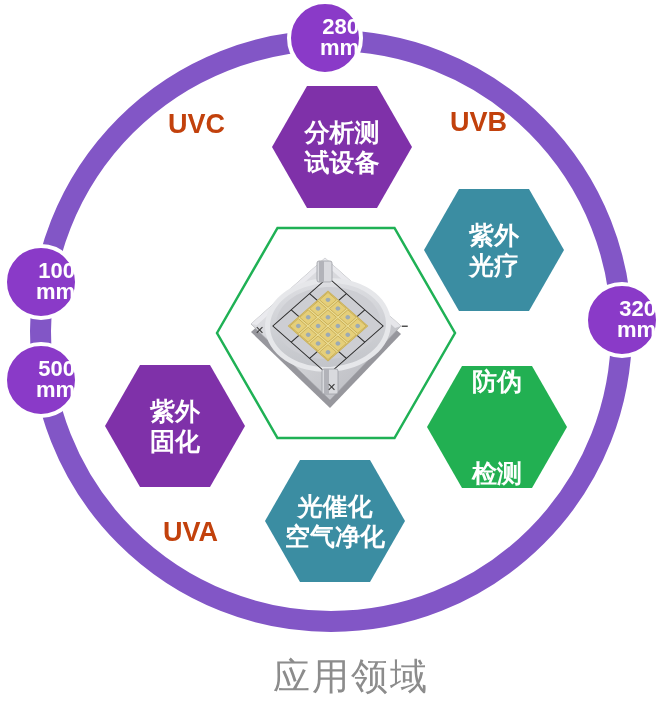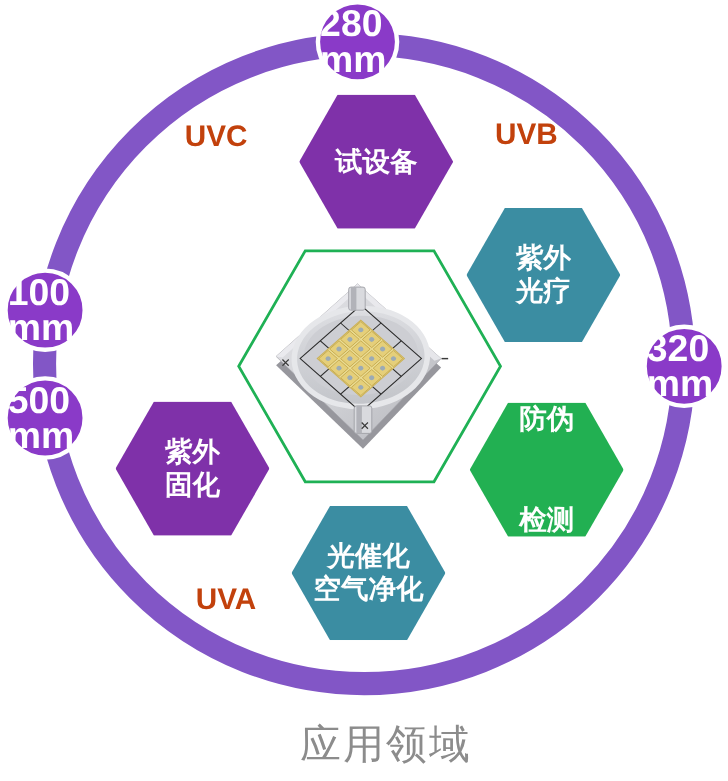--- a/index.html
+++ b/index.html
@@ -9,35 +9,35 @@
   }
   
   .ring{
     position:absolute;left:30px;top:30px;width:602px;height:602px;
     border:21px solid var(--c-ring,#8256c6);border-radius:50%;box-sizing:border-box;
   }
   
   .badge{
     position:absolute;width:76px;height:76px;border-radius:50%;
     background:var(--c-badge,#8a3ac8);border:4px solid #fff;box-sizing:border-box;
-    color:#fff;font-weight:700;font-size:34px;line-height:0.95;
-    display:flex;flex-direction:column;align-items:flex-start;justify-content:center;
+    color:#fff;font-weight:700;font-size:22px;line-height:0.95;
+    display:flex;flex-direction:column;align-items:flex-end;justify-content:center;
     text-align:center;z-index:3;
   }
   .badge-top{left:287px;top:0px;}
   .badge-left-upper{left:3px;top:244px;}
   .badge-left-lower{left:3px;top:342px;}
-  .badge-right{left:584px;top:295px;}
+  .badge-right{left:584px;top:282px;}
   
   .band-label{
     position:absolute;font-weight:700;font-size:27px;color:#c2410c;z-index:2;
   }
   .band-uvc{left:168px;top:109px;}
   .band-uvb{left:450px;top:107px;}
-  .band-uva{left:163px;top:530px;margin-left:15px;}
+  .band-uva{left:163px;top:517px;}
   
   .hex{
     position:absolute;width:140px;height:122px;z-index:2;
     clip-path:polygon(0 50%,25% 0,75% 0,100% 50%,75% 100%,25% 100%);
     display:flex;flex-direction:column;align-items:center;justify-content:center;
     color:#fff;font-weight:700;font-size:25px;line-height:1.22;text-align:center;
   }
   .hex-purple{background:var(--c-purple-hex,#7f31a9);}
   .hex-green{background:var(--c-green-hex,#22b052);}
   .hex-teal{background:var(--c-teal-hex,#3b8da2);}
@@ -79,20 +79,21 @@
   <div class="badge badge-right">
     <span>320</span>
     <span>mm</span>
   </div>
 
   <div class="band-label band-uvc">UVC</div>
   <div class="band-label band-uvb">UVB</div>
   <div class="band-label band-uva">UVA</div>
 
   <div class="hex hex-purple hex-n">
+    <span>分析测</span>
     <span>试设备</span>
   </div>
   <div class="hex hex-teal hex-ne">
     <span>紫外</span>
     <span>光疗</span>
   </div>
   <div class="hex hex-purple hex-sw">
     <span>紫外</span>
     <span>固化</span>
   </div>

